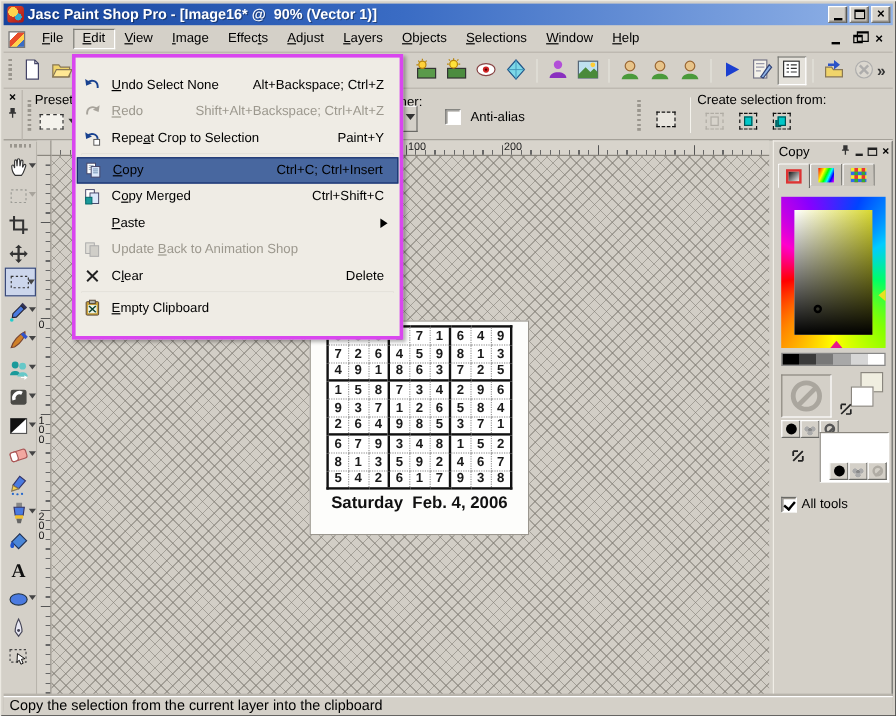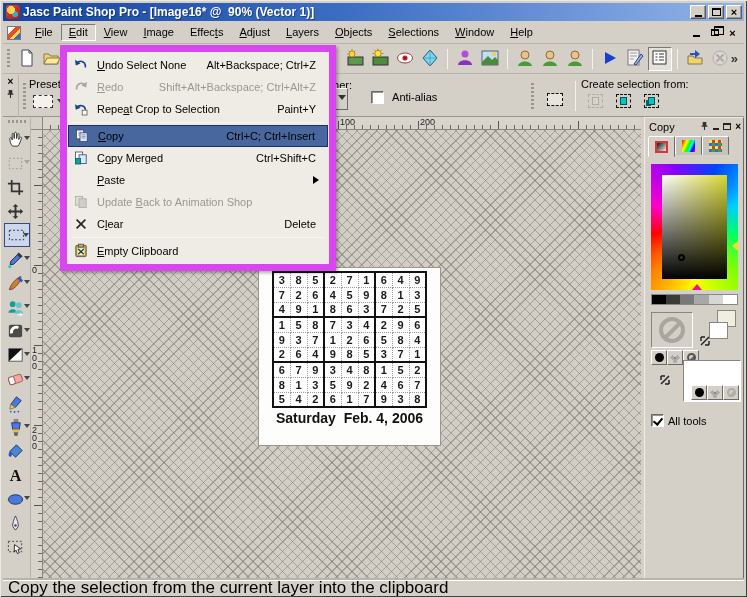--- a/index.html
+++ b/index.html
@@ -168,29 +168,29 @@
                radial-gradient(circle at 25% 45%,#aaa 0 22%,transparent 24%),
                radial-gradient(circle at 75% 45%,#aaa 0 22%,transparent 24%),
                radial-gradient(circle at 50% 80%,#aaa 0 22%,transparent 24%)}
   .nul{width:9px;height:9px;border:2px solid #555;border-radius:50%;position:relative}
   .nul::after{content:"";position:absolute;left:-1px;top:2.5px;width:8px;height:1.6px;background:#555;transform:rotate(-45deg)}
   .pbtn.ghost .nul{border-color:#b0aca4}.pbtn.ghost .nul::after{background:#b0aca4}
   .big-swap{position:absolute;left:12px;top:254px}
   .bg-box{position:absolute;left:38px;top:242px;width:58px;height:42px;background:#fff;
     border:1px solid;border-color:#8a867e #fff #fff #8a867e}
   .bg-btns{position:absolute;right:1px;bottom:1px;display:flex}
-  .alltools{position:absolute;left:6px;top:296px;display:flex;align-items:center;gap:4px}
+  .alltools{position:absolute;left:6px;top:296px;display:flex;gap:4px}
 
   
   .statusbar{position:absolute;left:3px;right:3px;top:580px;height:15px;background:#D4D0C8;
-    border-top:1px solid #fff;box-shadow:0 -2px 0 #b8b4ac;display:flex;align-items:center;padding-left:5px;font-size:17px}
+    border-top:1px solid #fff;box-shadow:0 -2px 0 #b8b4ac;display:flex;align-items:center;padding-left:5px;font-size:12px}
 
   
   .edit-menu{position:absolute;left:60px;top:45px;width:276px;background:#efece5;
-    border:7px solid #d946ef;box-shadow:2px 2px 3px rgba(0,0,0,.3);padding:2px 1px;z-index:100}
+    border:3px solid #d946ef;box-shadow:2px 2px 3px rgba(0,0,0,.3);padding:12px 1px;z-index:100}
   .mitem{height:22px;display:flex;align-items:center;padding:0 6px 0 3px;position:relative}
   .mico{width:20px;height:16px;flex:none;display:flex;align-items:center;justify-content:center}
   .mico svg{width:16px;height:16px}
   .mlabel{margin-left:6px}
   .msc{margin-left:auto;padding-right:6px}
   .mitem.hl{background:#48679f;border:1px solid #17306e;height:22px}
   .mitem.disab{color:#9c988e}
   .msep{height:1px;background:#b8b4ab;border-bottom:1px solid #f8f6f0;margin:2px 4px}
   .subarrow{position:absolute;right:5px;top:7px;width:0;height:0;border:4px solid transparent;border-left:6px solid #000}
   u{text-decoration:underline}

